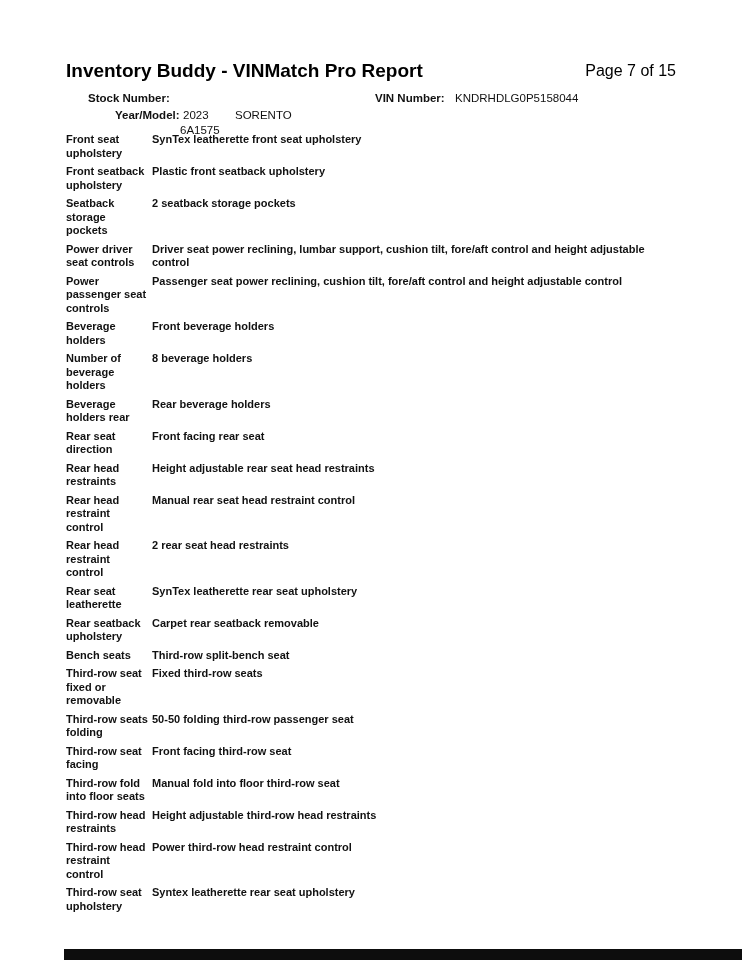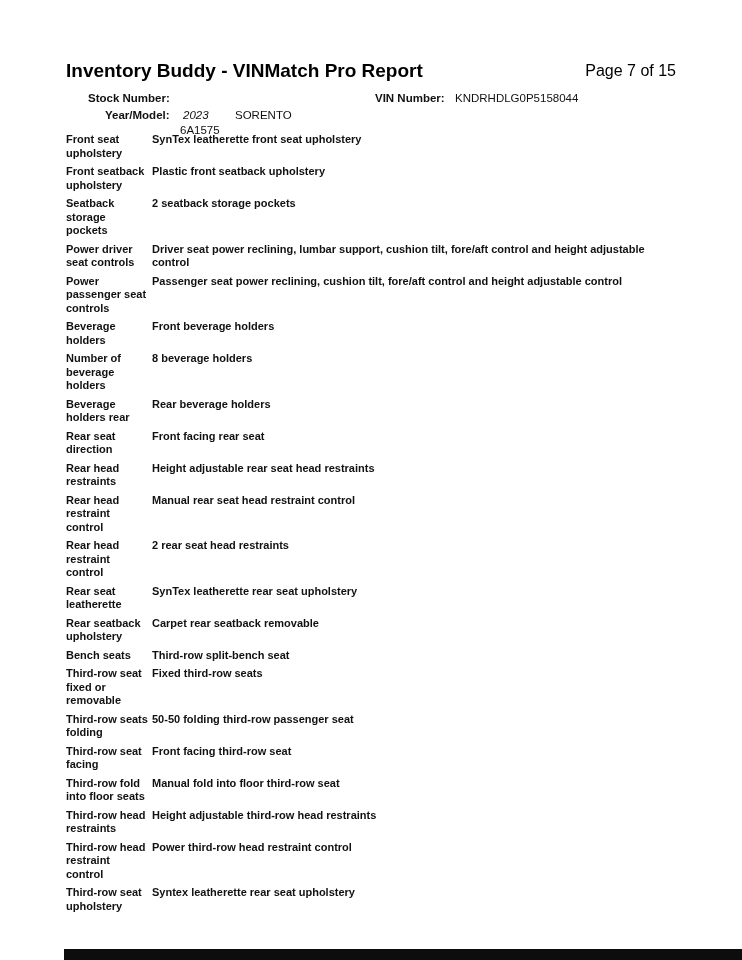--- a/index.html
+++ b/index.html
@@ -43,22 +43,22 @@
   .meta-row {
     position: relative;
     height: 17px;
   }
   .meta-label { font-weight: bold; position: absolute; white-space: nowrap; }
   .meta-value { position: absolute; white-space: nowrap; }
   .stock-label { left: 22px; }
   .stock-value { left: 114px; margin-top: 32px; }
   .vin-label   { left: 309px; }
   .vin-value   { left: 389px; }
-  .ym-label    { left: 39px; text-align: right; }
-  .year-value  { left: 117px; font-style: italic; }
+  .ym-label    { left: 49px; text-align: right; }
+  .year-value  { left: 117px; }
   .model-value { left: 169px; }
 
   .spec-table {
     position: absolute;
     left: 66px;
     top: 133px;
     width: 614px;
     font-size: 11px;
     line-height: 13.5px;
     font-weight: bold;

